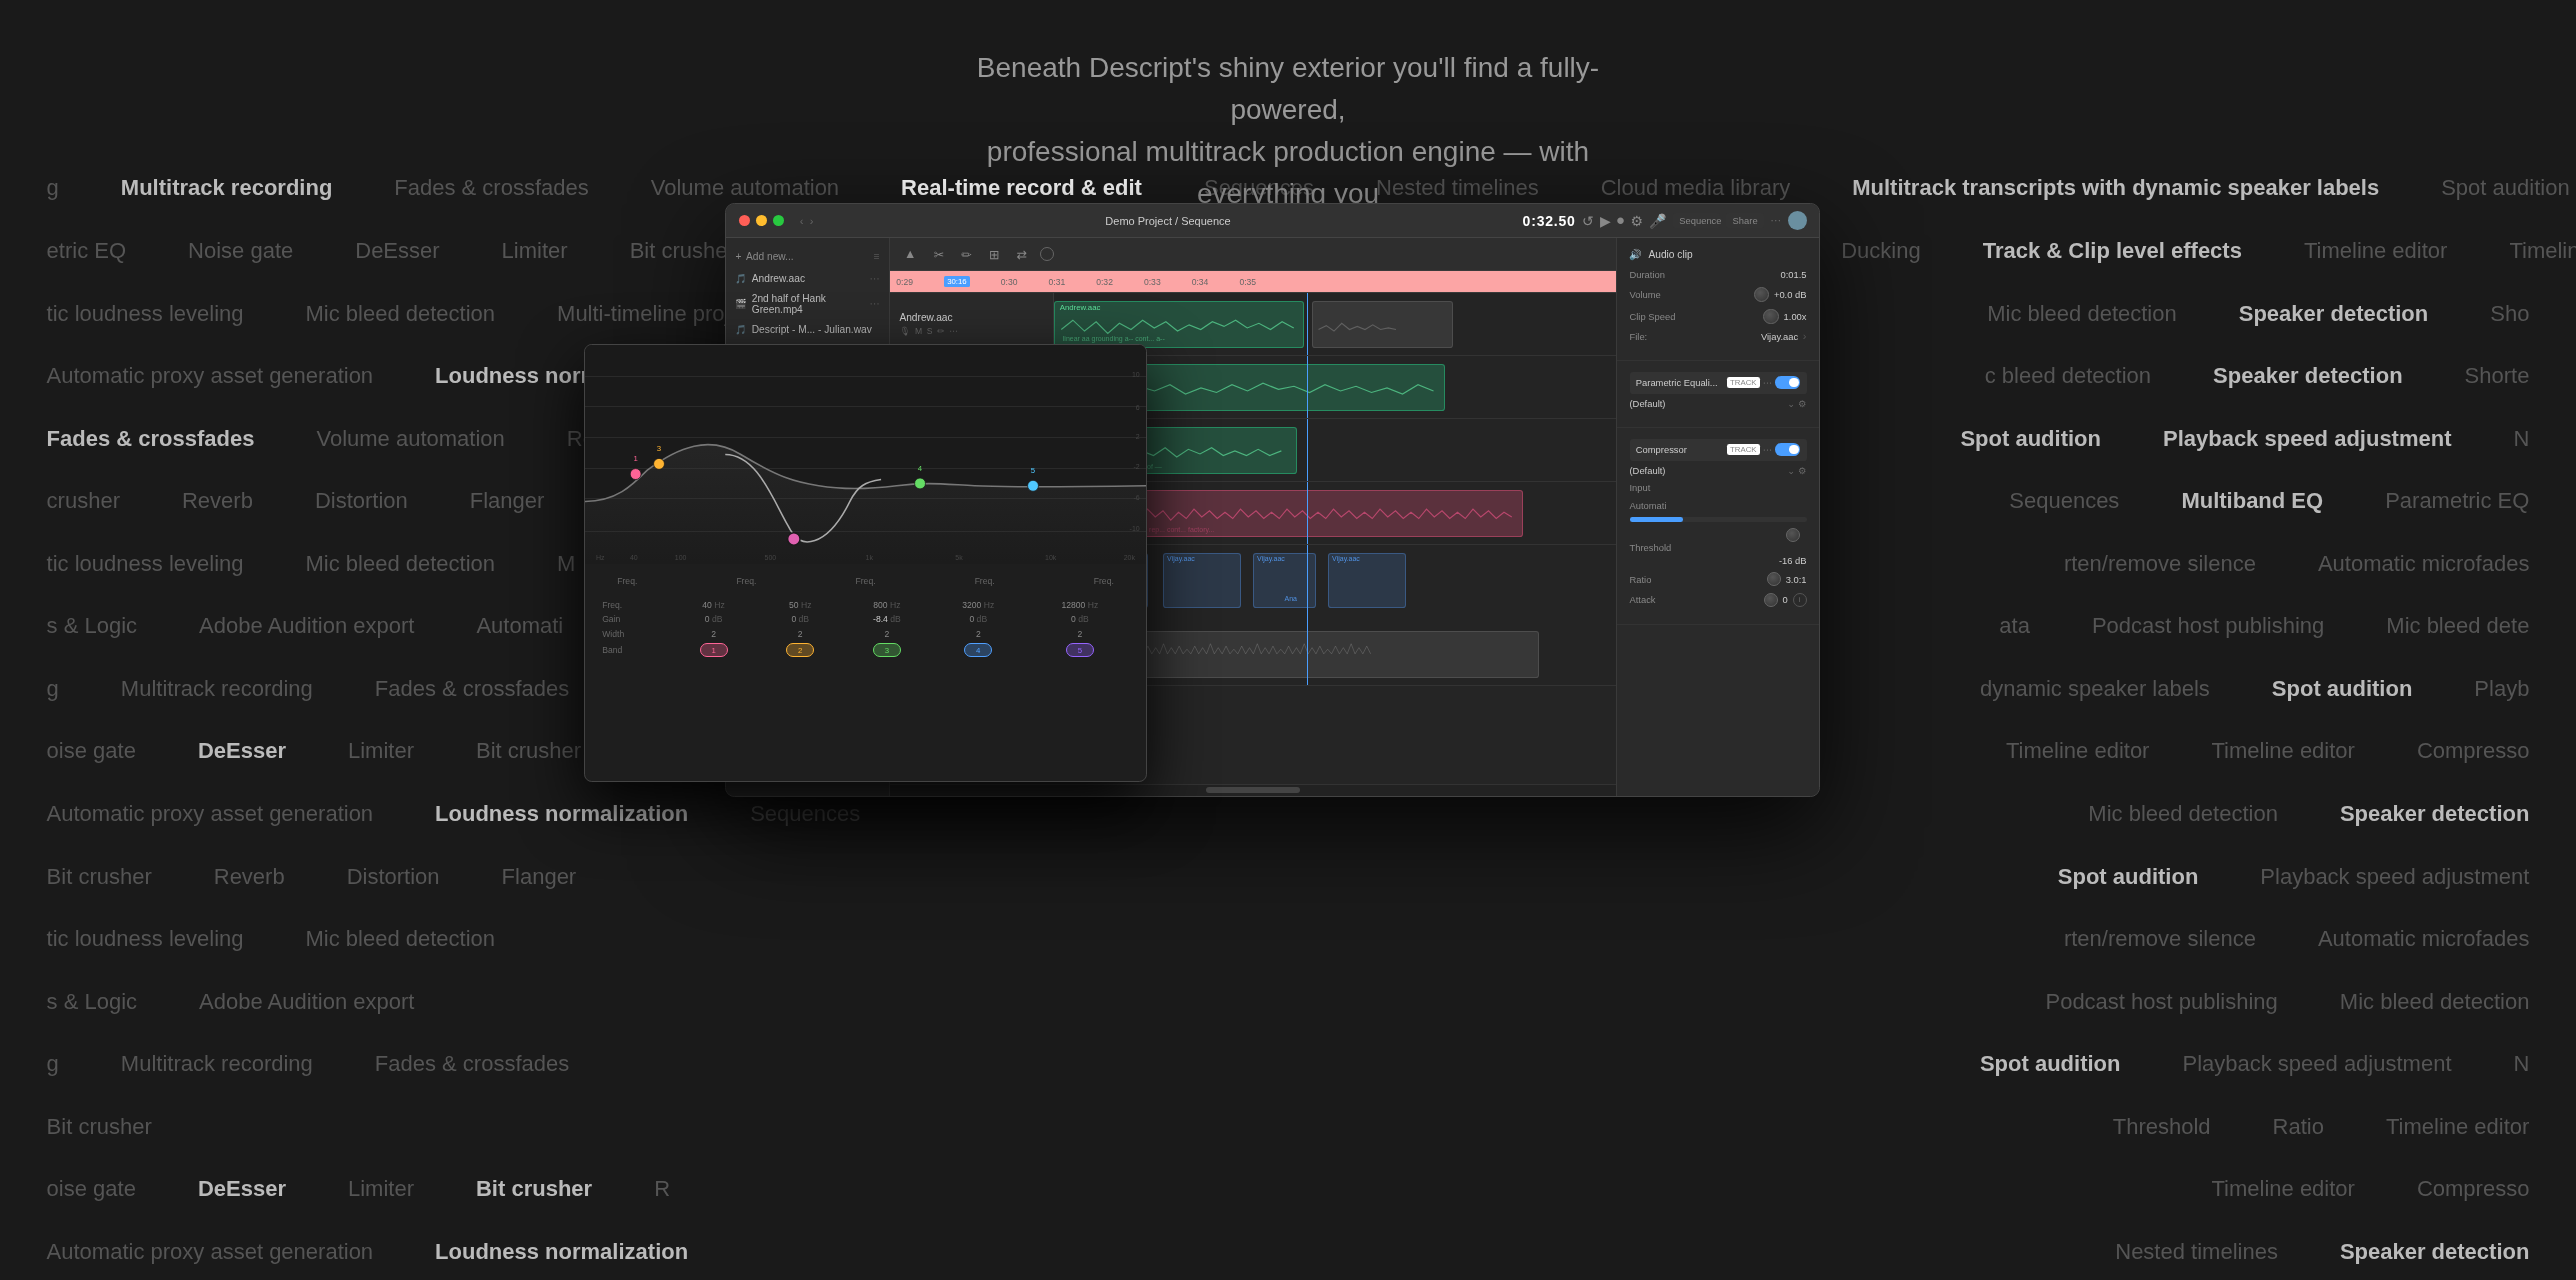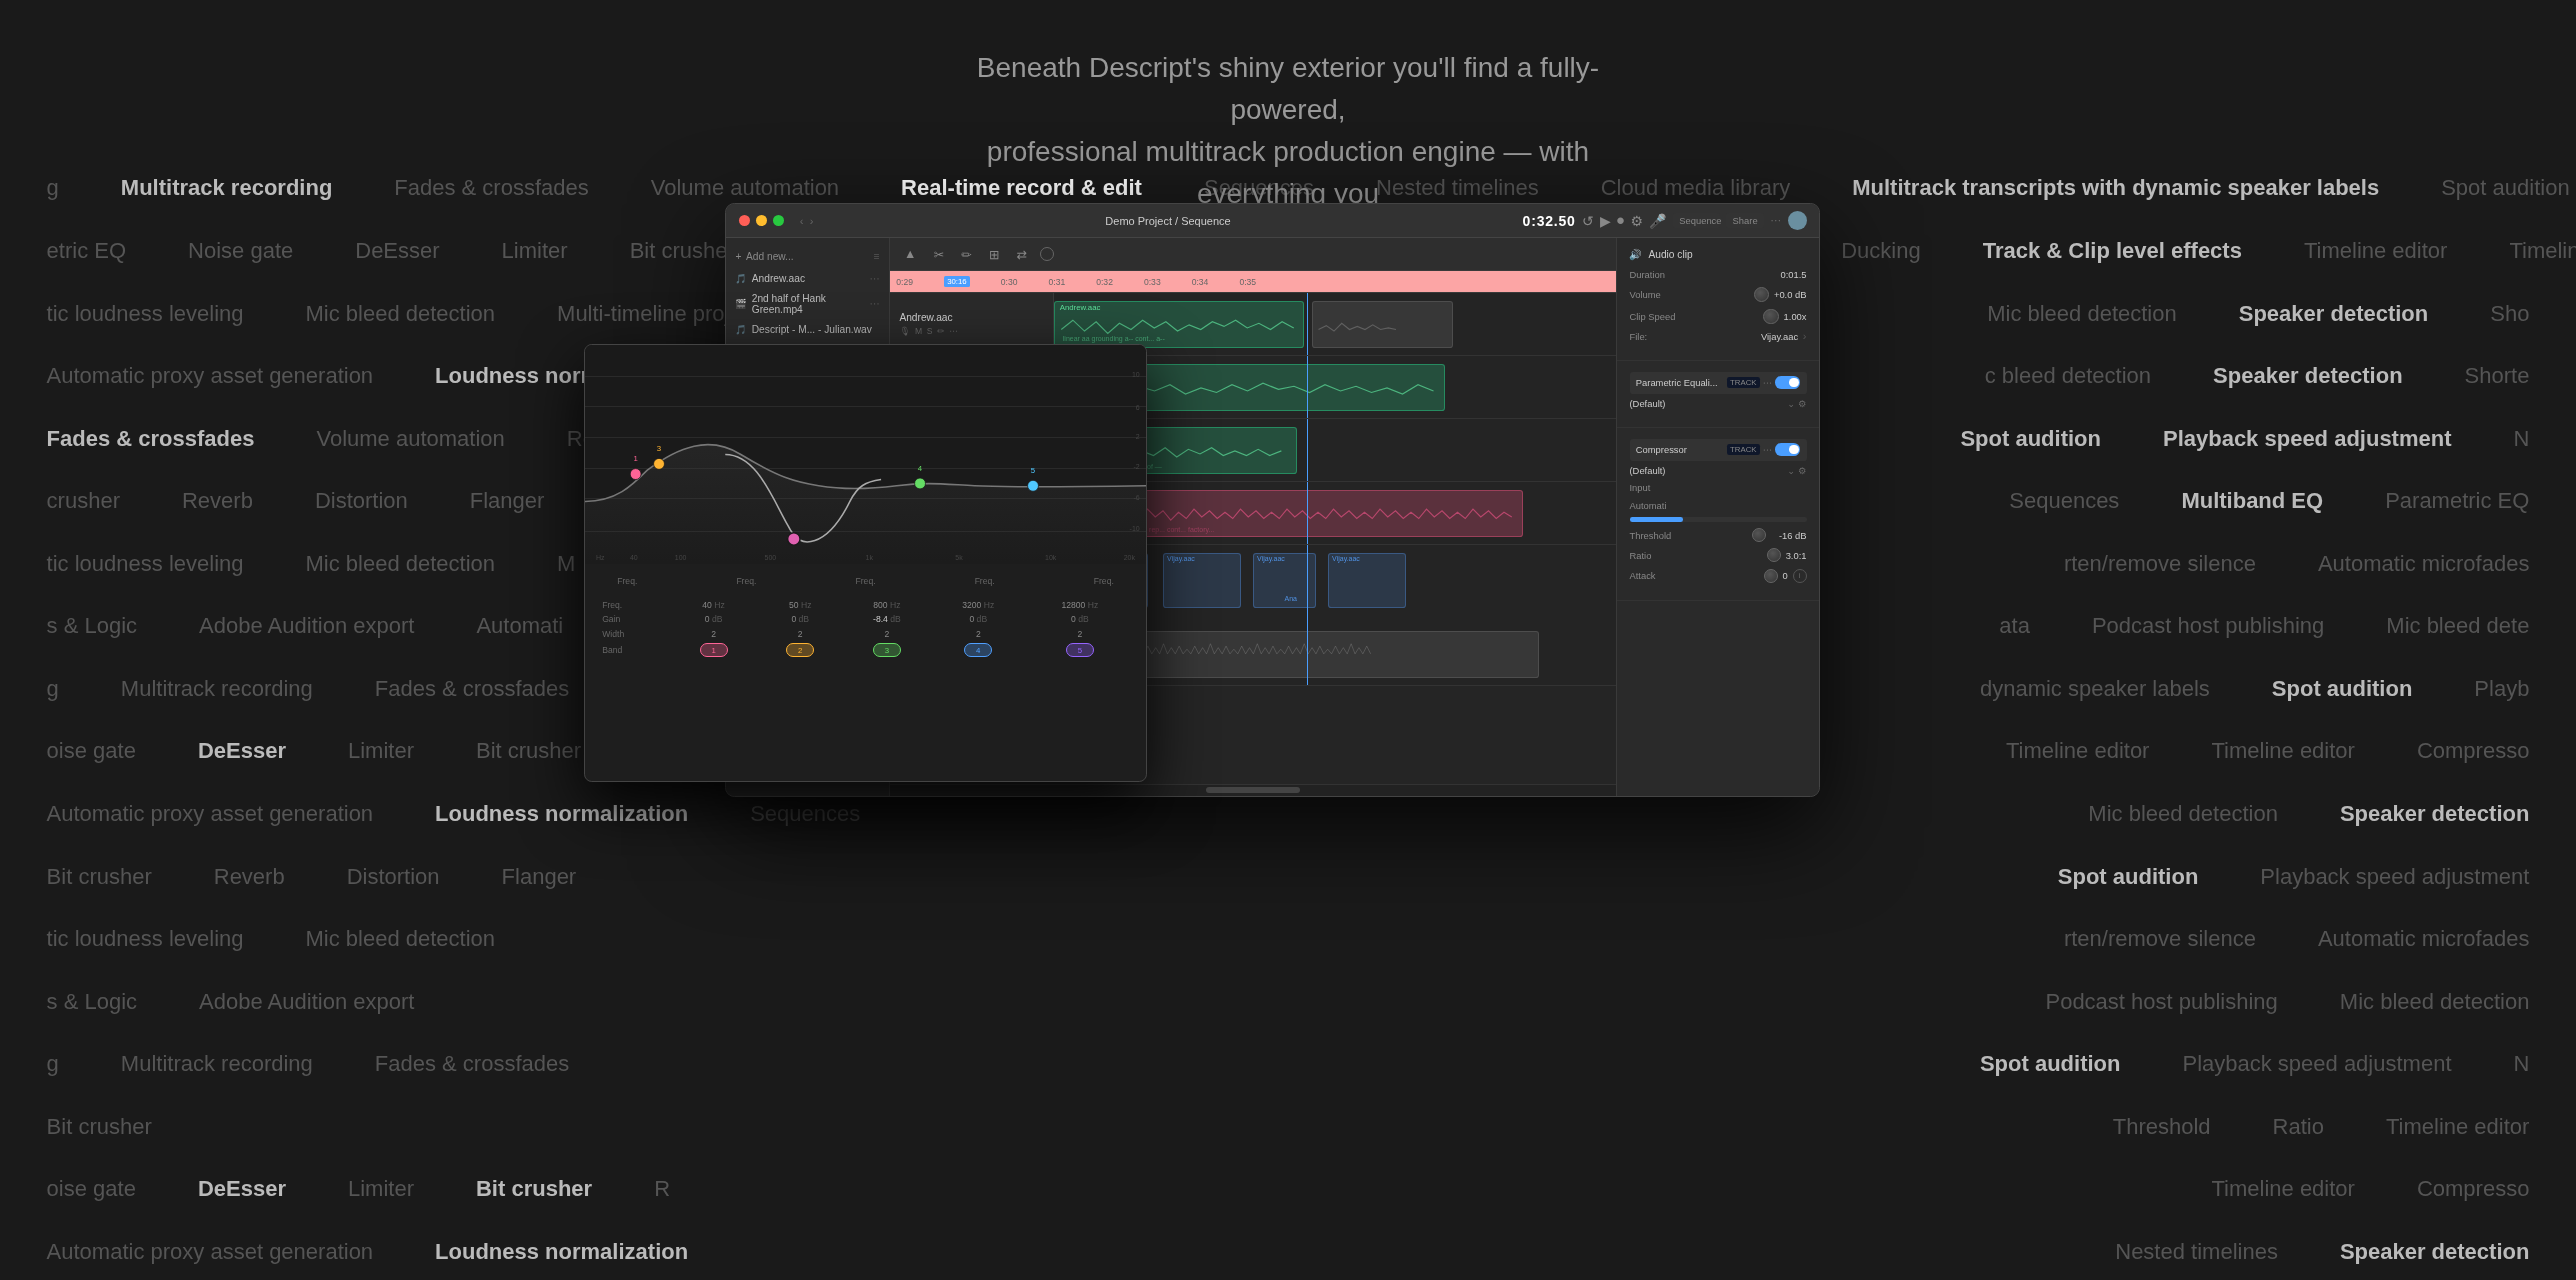--- a/index.html
+++ b/index.html
@@ -345,21 +345,21 @@
       margin-bottom: 4.7px;
       font-size: 9.4px;
       color: #888;
       background: #333;
       padding: 4.7px 6.3px;
       border-radius: 3.1px;
     }
     .fx-name { color: #ccc; }
     .track-badge {
       font-size: 7.8px;
-      background: #0f172a;
+      background: #ffffff;
       color: #888;
       padding: 0.8px 3.1px;
       border-radius: 2.3px;
     }
     .comp-value { color: #ccc; }
     .comp-knob {
       width: 14px;
       height: 14px;
       border-radius: 50%;
       background: radial-gradient(circle at 40% 35%, #555, #333);
@@ -1009,21 +1009,21 @@
             <span>Input</span>
           </div>
           <div class="prop-row">
             <span>Automati</span>
           </div>
           <div class="reduction-bar">
             <div class="reduction-fill"></div>
           </div>
           <div class="prop-row" style="margin-top:6.3px;">
             <span>Threshold</span>
-            <div style="display:flex;align-items:center;gap:13px;">
+            <div style="display:flex;align-items:center;gap:13px;flex-direction:column;">
               <div class="comp-knob"></div>
               <span class="comp-value">-16 dB</span>
             </div>
           </div>
           <div class="prop-row">
             <span>Ratio</span>
             <div style="display:flex;align-items:center;gap:4.7px;">
               <div class="comp-knob"></div>
               <span class="comp-value">3.0:1</span>
             </div>

